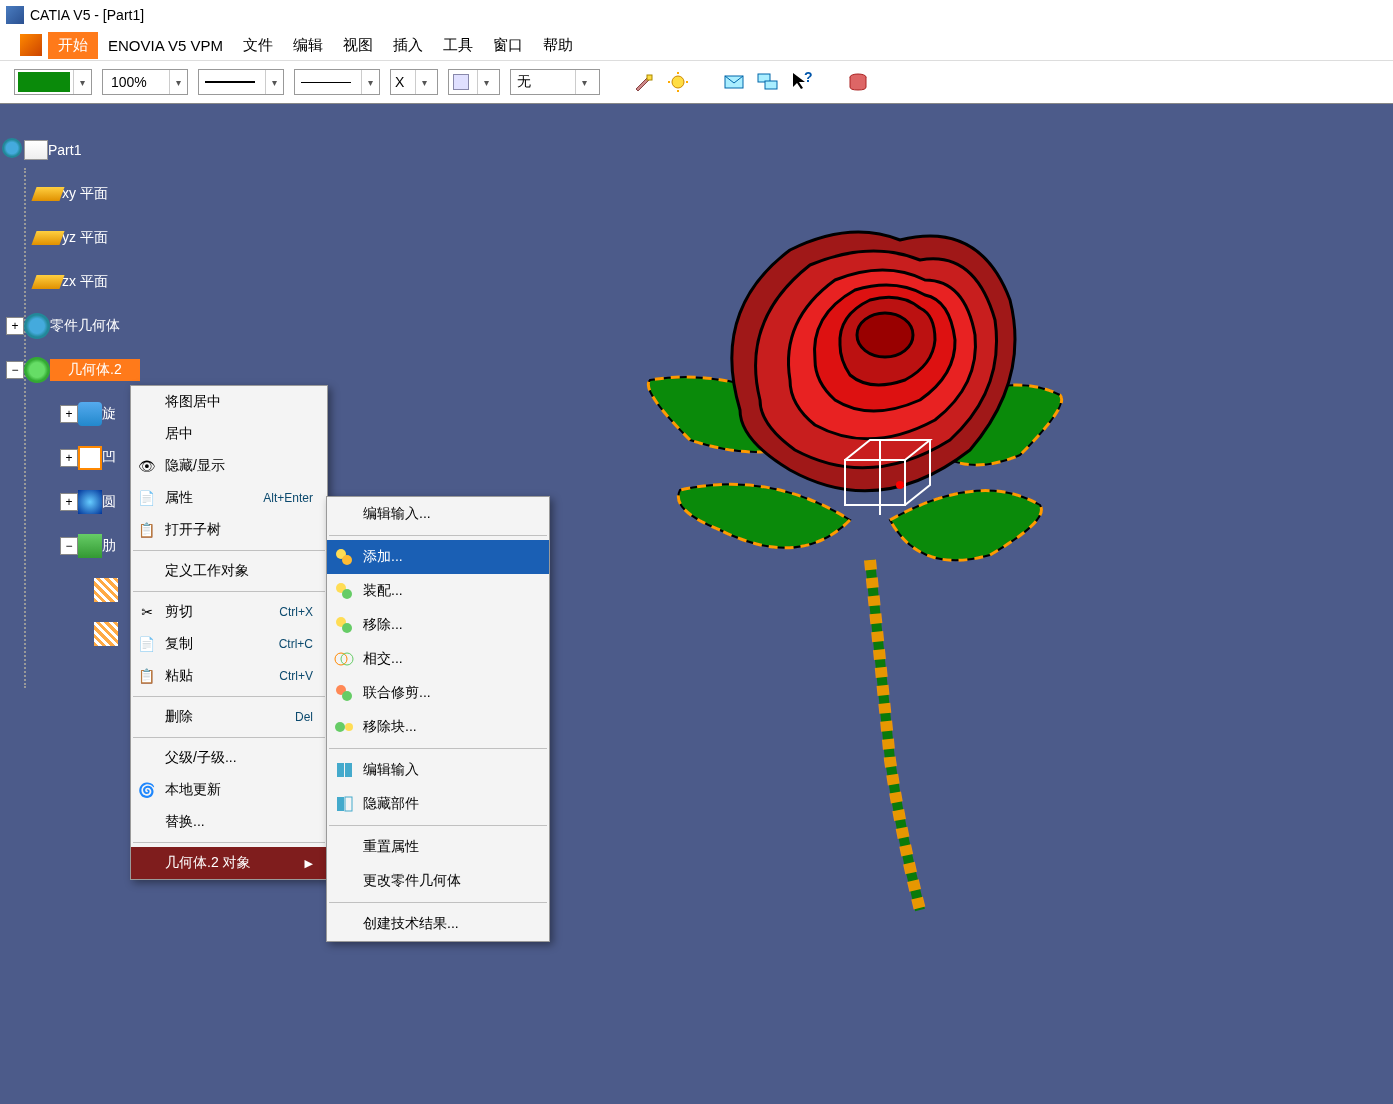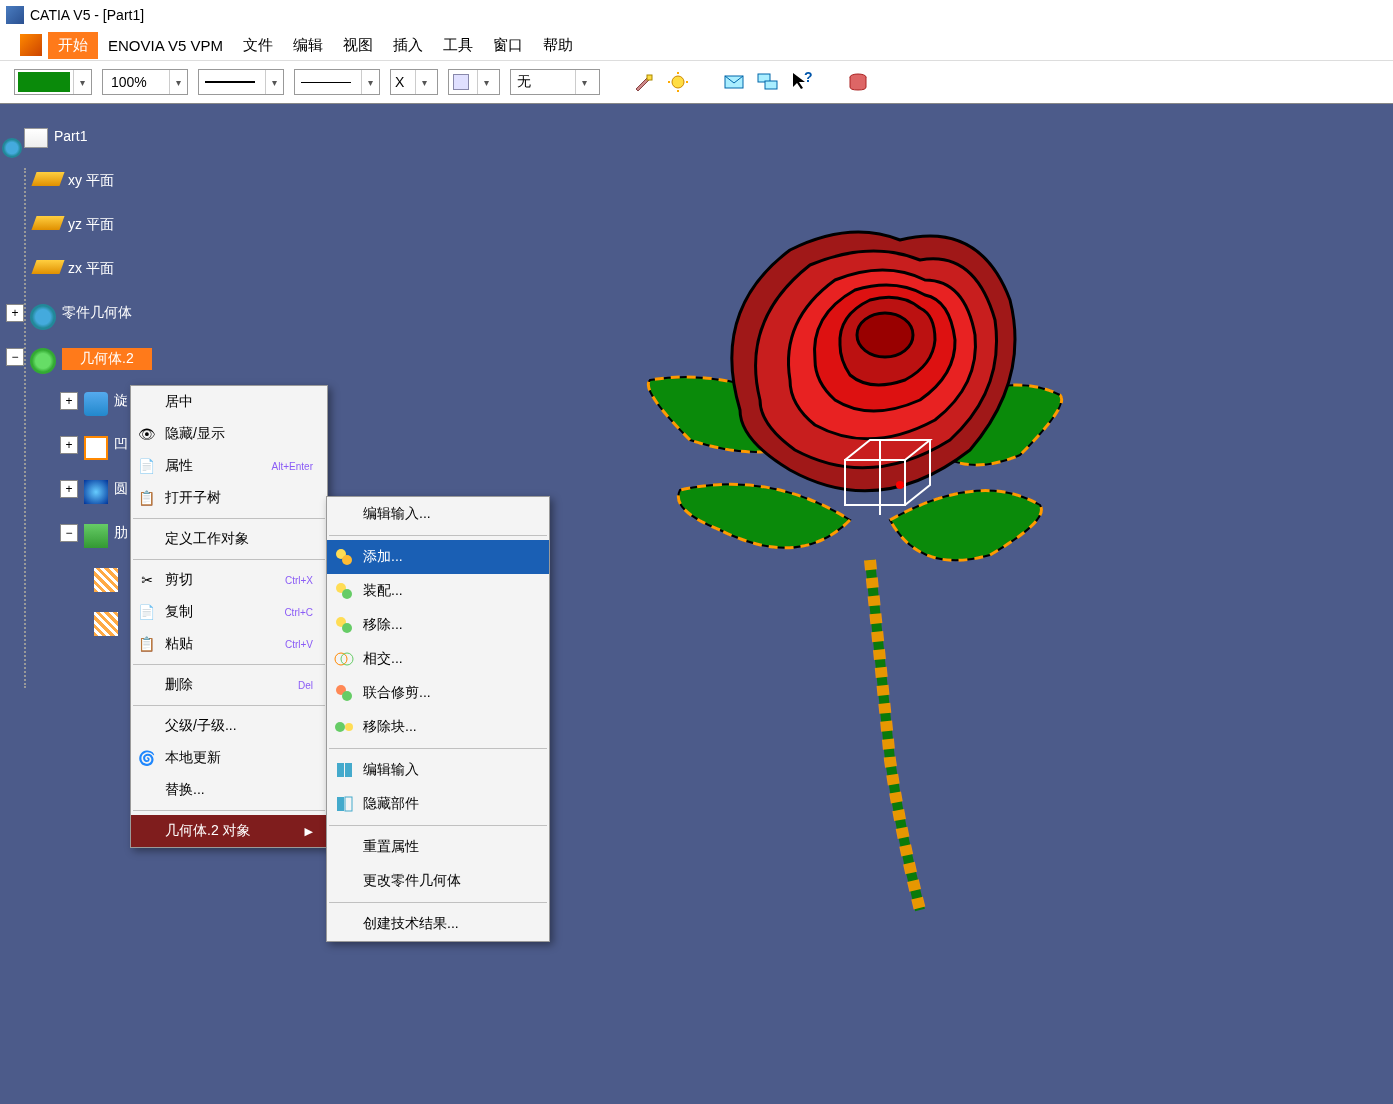--- a/index.html
+++ b/index.html
@@ -18,21 +18,21 @@
 .line-dd{display:flex;align-items:center;border:1px solid #999;height:26px;width:86px;justify-content:space-between;padding-left:6px}
 .line-sample{width:50px;border-top:2px solid #000}
 .x-dd{display:flex;align-items:center;border:1px solid #999;height:26px;width:48px;justify-content:space-between;padding:0 4px}
 .icon-dd{display:flex;align-items:center;border:1px solid #999;height:26px;width:52px;justify-content:space-between;padding:0 4px}
 .tiny-icon{width:16px;height:16px;background:#e0e0ff;border:1px solid #88a}
 .text-dd{display:flex;align-items:center;border:1px solid #999;height:26px;width:90px;justify-content:space-between;padding:0 6px}
 .tb-sep{width:12px}
 .tb-icon{width:24px;height:24px;display:flex;align-items:center;justify-content:center;cursor:pointer}
 .canvas-area{position:absolute;top:104px;left:0;right:0;bottom:0;background:#4c5b8a}
 .tree{position:absolute;top:128px;left:6px;color:#fff;font-size:17px}
-.tree-node{display:flex;align-items:flex-start;height:44px;gap:6px;position:relative}
+.tree-node{display:flex;align-items:center;height:44px;position:relative}
 .tree-icon{width:24px;height:20px;display:inline-block}
 .part-icon{background:linear-gradient(#fff,#eee);border:1px solid #999}
 .gear-icon{width:26px;height:26px;background:radial-gradient(circle,#4ad 40%,#289 60%);border-radius:50%}
 .plane-icon{width:28px;height:14px;background:linear-gradient(#ffcf40,#e09000);transform:skewX(-20deg)}
 .expand{width:18px;height:18px;border:1px solid #888;background:#fff;color:#000;font-size:12px;display:flex;align-items:center;justify-content:center;line-height:1}
 .tree-label{white-space:nowrap}
 .tree-label.selected{background:#ff7a1a;padding:2px 18px}
 .indent1{margin-left:28px}
 .indent2{margin-left:54px}
 .indent3{margin-left:88px}
@@ -41,21 +41,21 @@
 .ci-rotate{background:linear-gradient(#5ae,#28c);border-radius:4px}
 .ci-sketch{background:#fff;border:2px solid #f80}
 .ci-body{background:radial-gradient(circle,#6cf,#039)}
 .ci-green{background:linear-gradient(#6c6,#393)}
 .ci-pattern{background:repeating-linear-gradient(45deg,#fa4,#fa4 3px,#fff 3px,#fff 6px)}
 .context-menu{position:absolute;top:385px;left:130px;width:198px;background:#f4f4f4;border:1px solid #9a9a9a;box-shadow:3px 3px 8px rgba(0,0,0,.4);z-index:100}
 .cm-item{height:32px;display:flex;align-items:center;padding:0 14px 0 34px;position:relative;cursor:pointer;font-size:15px;color:#000}
 .cm-item.highlighted{background:#7f1d1d;color:#fff}
 .cm-sep{height:1px;background:#c0c0c0;margin:4px 2px}
 .cm-icon{position:absolute;left:6px;width:20px;height:20px;display:flex;align-items:center;justify-content:center}
-.cm-shortcut{margin-left:auto;font-size:10px;color:#8b5cf6}
+.cm-shortcut{margin-left:auto;font-size:12px;color:#0c4a6e}
 .cm-arrow{margin-left:auto;font-size:11px}
 .cm-item.highlighted .cm-shortcut,.cm-item.highlighted .cm-arrow{color:#fff}
 .submenu{position:absolute;top:496px;left:326px;width:224px;background:#f4f4f4;border:1px solid #9a9a9a;box-shadow:3px 3px 8px rgba(0,0,0,.4);z-index:101}
 .sm-item{height:34px;display:flex;align-items:center;padding:0 14px 0 36px;position:relative;cursor:pointer;font-size:15px;color:#000}
 .sm-item.highlighted{background:#1a5fb4;color:#fff}
 .sm-icon{position:absolute;left:6px;width:22px;height:22px}
 .rose{position:absolute;top:210px;left:620px;width:460px;height:720px}
 </style>
 </head>
 <body>
@@ -202,20 +202,23 @@
   <div class="tree-node indent3">
       <span class="child-icon ci-pattern"></span>
     </div>
   <div class="tree-node indent3">
       <span class="child-icon ci-pattern"></span>
     </div>
 </div>
 
 <div class="context-menu">
   <div class="cm-item">
+      <span>将图居中</span>
+    </div>
+  <div class="cm-item">
       <span>居中</span>
     </div>
   <div class="cm-item">
       <span class="cm-icon">👁</span>
       <span>隐藏/显示</span>
     </div>
   <div class="cm-item">
       <span class="cm-icon">📄</span>
       <span>属性</span>
       <span class="cm-shortcut">Alt+Enter</span>

